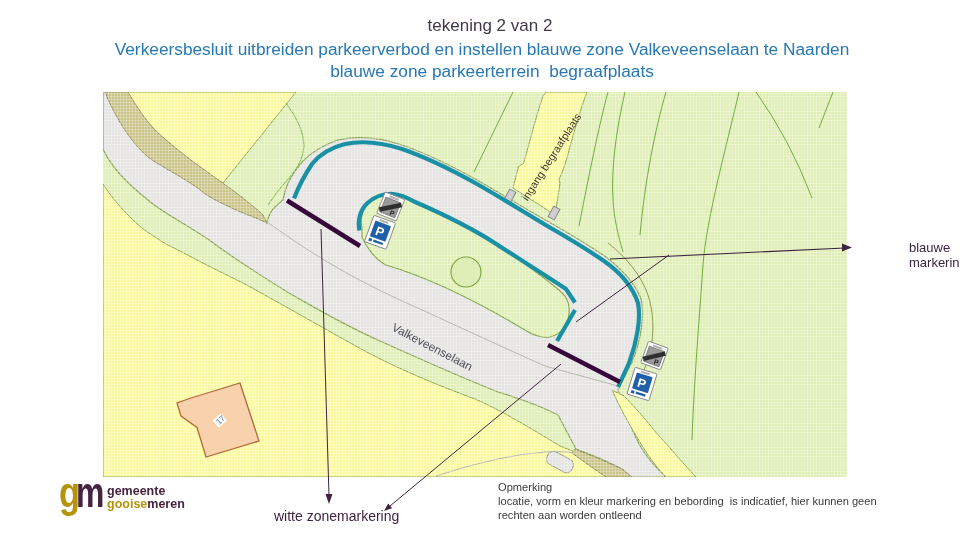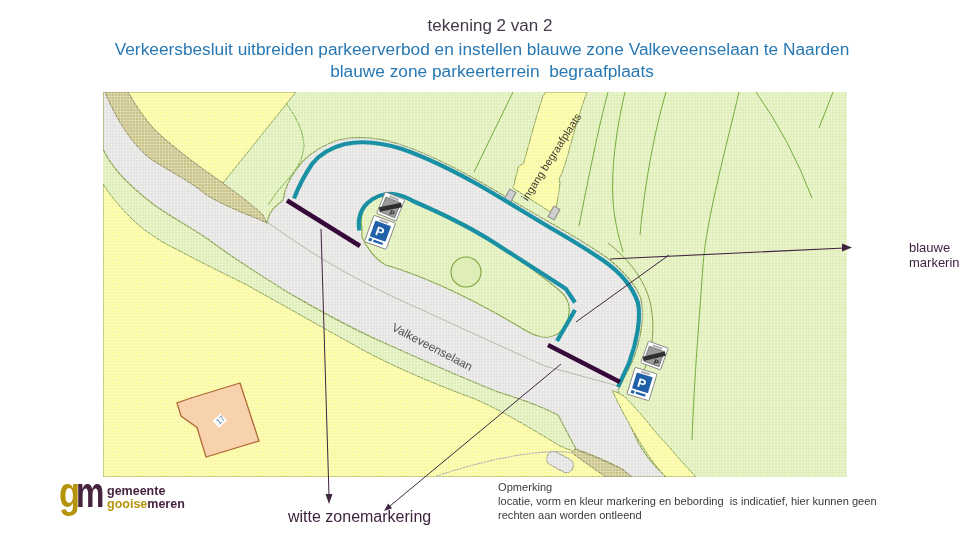--- a/index.html
+++ b/index.html
@@ -175,15 +175,15 @@
 <text transform="translate(76,507) scale(0.76,1)" font-size="42" font-weight="bold" fill="#46243f">m</text>
 <text transform="translate(59,507) scale(0.82,1)" font-size="42" font-weight="bold" fill="#b5930b">g</text>
 
 <text x="107" y="495" font-size="12.5" font-weight="bold" fill="#46243f">gemeente</text>
 
 <text x="107" y="507.5" font-size="12.5" font-weight="bold" fill="#b5930b">gooise<tspan fill="#46243f">meren</tspan></text>
 </svg>
 
 <div class="lbl" style="left:861px;top:240px;font-size:13px;margin-left:48px;">blauwe markering</div>
 
-<div class="lbl" style="left:288px;top:508px;font-size:16px;">witte zonemarkering</div>
+<div class="lbl" style="left:274px;top:508px;font-size:14px;">witte zonemarkering</div>
 
 <div class="opm">Opmerking<br>locatie, vorm en kleur markering en bebording&nbsp; is indicatief, hier kunnen geen<br>rechten aan worden ontleend</div>
 
 </body></html>

